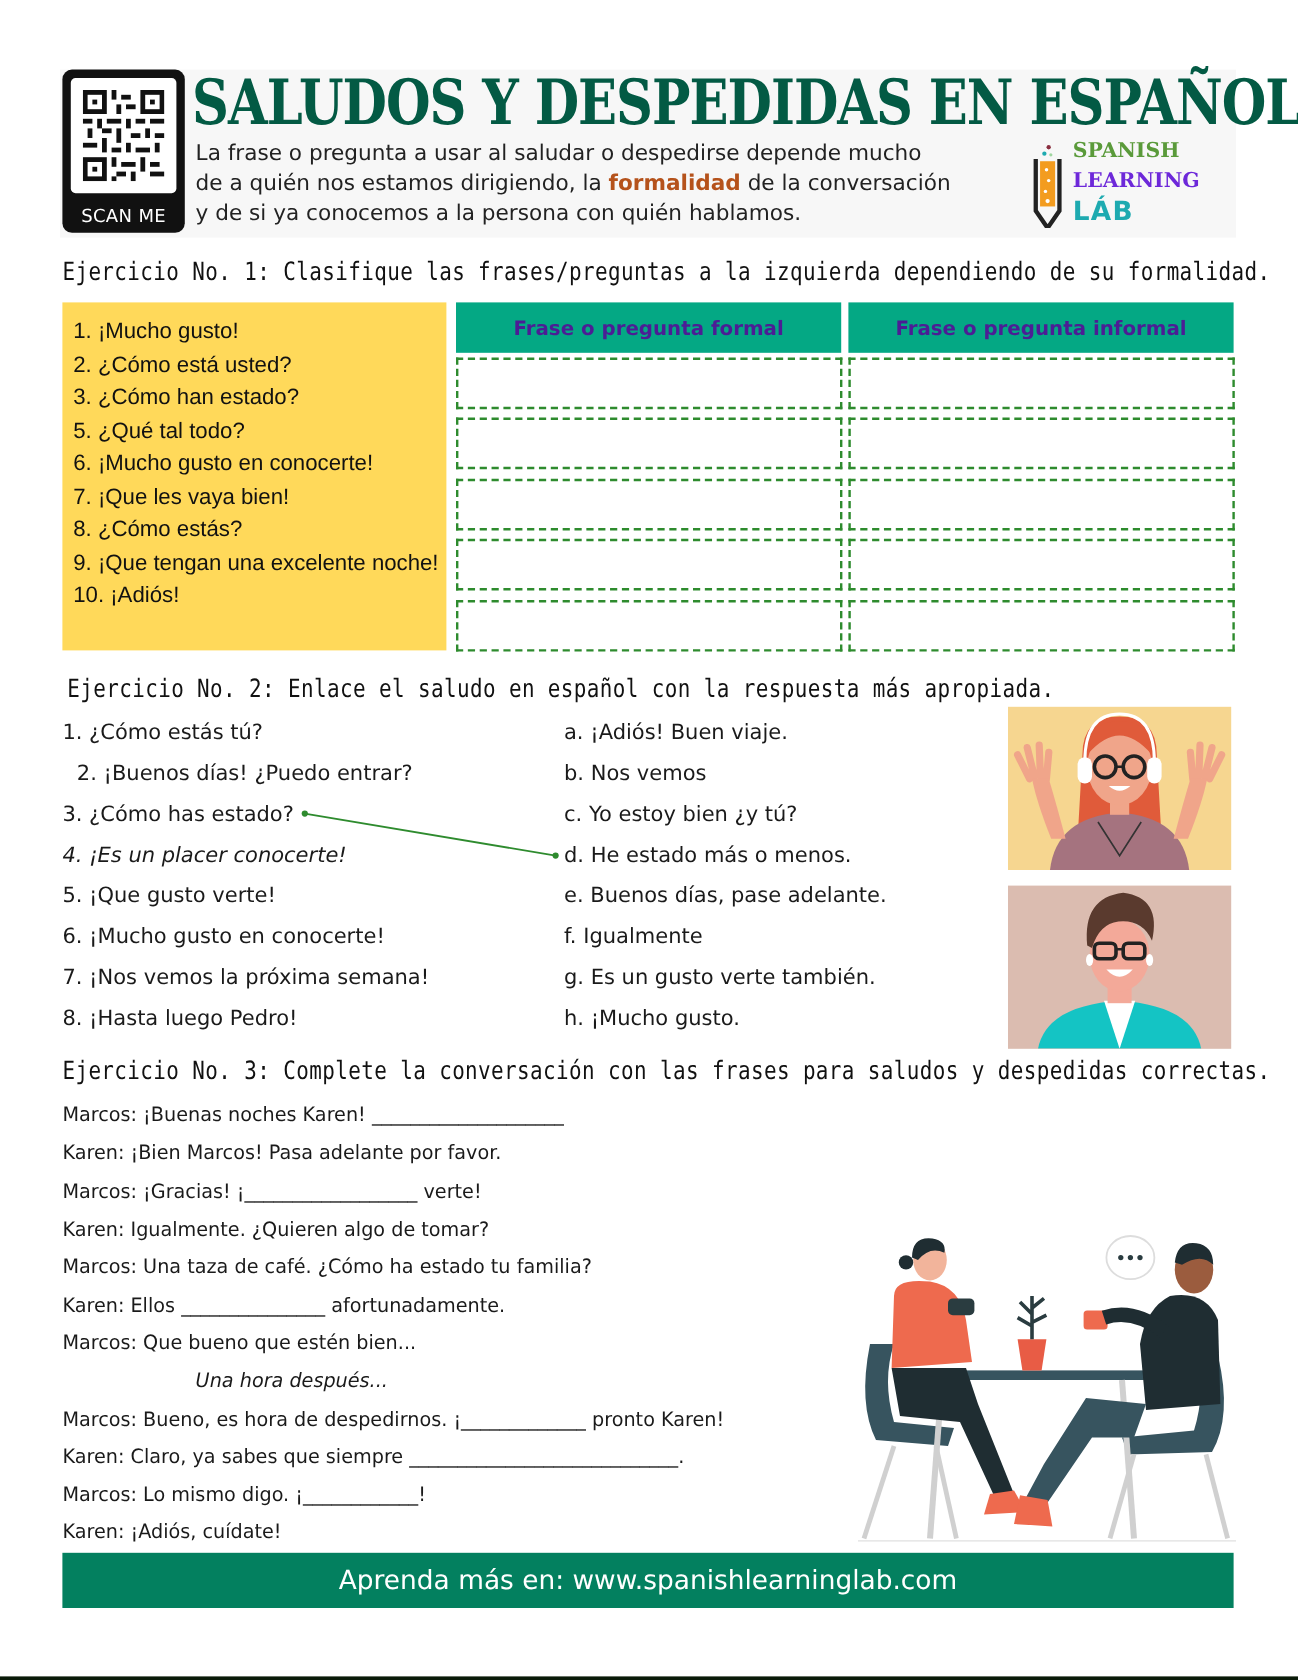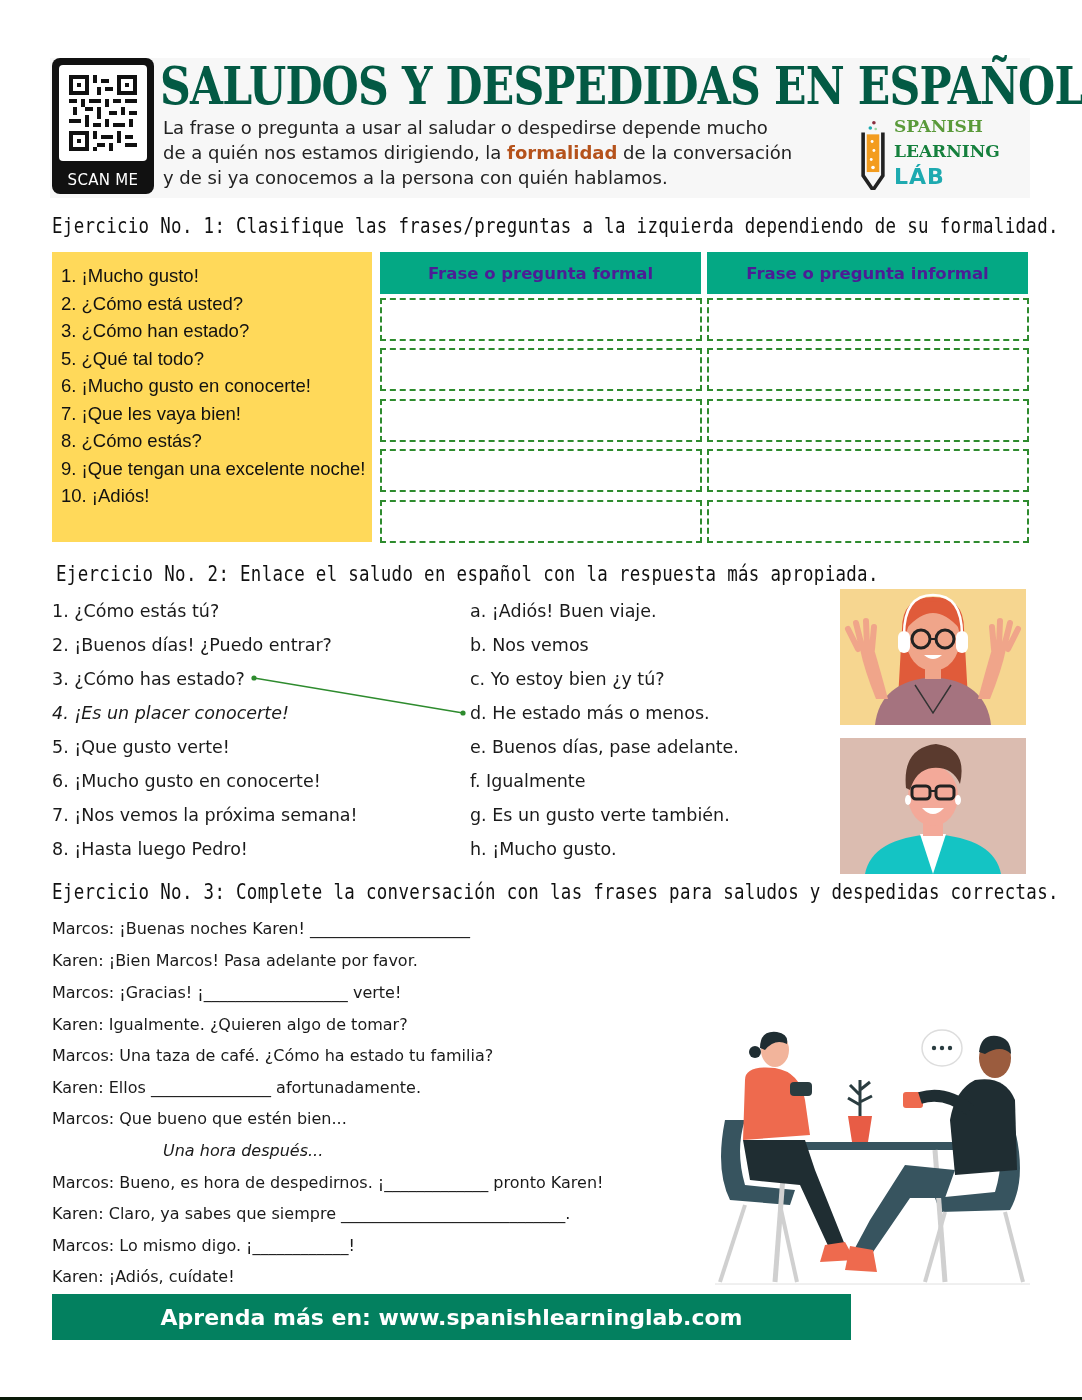--- a/index.html
+++ b/index.html
@@ -14,42 +14,42 @@
   .qr-label { position: absolute; left: 0; bottom: 5px; width: 100%; text-align: center; color: #fff; font-family: "DejaVu Sans", sans-serif; font-size: 15px; letter-spacing: 0.3px; }
 
   .title { position: absolute; left: 160px; top: 56px; font-family: "DejaVu Serif", serif; font-weight: bold; font-size: 52px; color: #035a44; letter-spacing: -1px; transform: scaleX(0.82); transform-origin: left top; white-space: nowrap; line-height: 60px; }
   .intro { position: absolute; left: 163px; top: 115px; width: 700px; font-family: "DejaVu Sans", sans-serif; font-size: 18px; line-height: 25px; color: #222; }
   .intro .hl { color: #b5521b; font-weight: bold; }
 
   .logo { position: absolute; left: 852px; top: 108px; width: 180px; height: 90px; }
   .logo-tube { position: absolute; left: 8px; top: 12px; width: 26px; height: 70px; }
   .logo-text { position: absolute; left: 42px; top: 6px; font-family: "DejaVu Serif", serif; font-weight: bold; line-height: 25px; font-size: 17px; }
   .logo-t1 { color: #5a9a3a; }
-  .logo-t2 { color: #15803d; }
+  .logo-t2 { color: #6d28d9; }
   .logo-t3 { color: #1eaab0; font-family: "DejaVu Sans", sans-serif; font-size: 22px; letter-spacing: 1px; }
 
   
   .sec-title { position: absolute; font-family: "DejaVu Sans Mono", monospace; font-size: 21px; color: #111; white-space: nowrap; transform: scaleX(0.83); transform-origin: left top; letter-spacing: 0.4px; }
 
   
   .ex1-list { position: absolute; left: 52px; top: 252px; width: 320px; height: 290px; background: #ffd95a; padding: 10px 0 0 9px; }
   .ex1-list li { list-style: none; font-family: "Liberation Sans", sans-serif; font-size: 18.5px; line-height: 27.5px; color: #111; white-space: nowrap; }
   .col-head { position: absolute; top: 252px; height: 42px; background: #04a884; display: flex; align-items: center; justify-content: center; font-family: "DejaVu Sans", sans-serif; font-weight: bold; font-size: 16.5px; color: #4c1d95; }
   .box { position: absolute; height: 43px; border: 2px dashed #2e8b2e; background: #fff; }
 
   
   .ex2-item { position: absolute; font-family: "DejaVu Sans", sans-serif; font-size: 17.5px; color: #1a1a1a; white-space: nowrap; line-height: 24px; }
   .pic { position: absolute; overflow: hidden; }
   .link-line { position: absolute; left: 0; top: 0; width: 1082px; height: 1400px; pointer-events: none; }
 
   
   .dlg { position: absolute; left: 52px; font-family: "DejaVu Sans", sans-serif; font-size: 16.5px; color: #1a1a1a; white-space: nowrap; line-height: 24px; transform: scaleX(0.97); transform-origin: left top; }
   .dlg.italic { font-style: italic; left: 163px; }
 
-  .footer { position: absolute; left: 52px; top: 1294px; width: 799px; height: 46px; background: #03805f; display: flex; align-items: center; justify-content: center; color: #fff; font-family: "DejaVu Sans", sans-serif; font-weight: bold; font-size: 22px; }
+  .footer { position: absolute; left: 52px; top: 1294px; width: 976px; height: 46px; background: #03805f; display: flex; align-items: center; justify-content: center; color: #fff; font-family: "DejaVu Sans", sans-serif; font-weight: normal; font-size: 22px; }
   .bottom-rule { position: absolute; left: 0; top: 1397px; width: 1082px; height: 3px; background: #0a1a08; }
 </style>
 </head>
 <body>
 
 <div class="header"></div>
 
 <div class="qr">
   <div class="qr-inner">
     <svg class="qr-grid" viewBox="0 0 17 19">
@@ -148,21 +148,21 @@
 <div class="box" style="left:380px; top:399px; width:322px;"></div>
 <div class="box" style="left:707px; top:399px; width:322px;"></div>
 <div class="box" style="left:380px; top:449px; width:322px;"></div>
 <div class="box" style="left:707px; top:449px; width:322px;"></div>
 <div class="box" style="left:380px; top:500px; width:322px;"></div>
 <div class="box" style="left:707px; top:500px; width:322px;"></div>
 
 <div class="sec-title" style="left:56px; top:562px;">Ejercicio No. 2:  Enlace el saludo en español con la respuesta más apropiada.</div>
 
 <div class="ex2-item" style="left:52px; top:599px;">1. ¿Cómo estás tú?</div>
-<div class="ex2-item" style="left:52px; top:633px;text-align:center;">2. ¡Buenos días! ¿Puedo entrar?</div>
+<div class="ex2-item" style="left:64px; top:633px;text-align:center;">2. ¡Buenos días! ¿Puedo entrar?</div>
 <div class="ex2-item" style="left:52px; top:667px;">3. ¿Cómo has estado?</div>
 <div class="ex2-item" style="left:52px; top:701px;font-style:italic;">4. ¡Es un placer conocerte!</div>
 <div class="ex2-item" style="left:52px; top:735px;">5. ¡Que gusto verte!</div>
 <div class="ex2-item" style="left:52px; top:769px;">6. ¡Mucho gusto en conocerte!</div>
 <div class="ex2-item" style="left:52px; top:803px;">7. ¡Nos vemos la próxima semana!</div>
 <div class="ex2-item" style="left:52px; top:837px;">8. ¡Hasta luego Pedro!</div>
 
 <div class="ex2-item" style="left:470px; top:599px;">a. ¡Adiós! Buen viaje.</div>
 <div class="ex2-item" style="left:470px; top:633px;">b. Nos vemos</div>
 <div class="ex2-item" style="left:470px; top:667px;">c. Yo estoy bien ¿y tú?</div>

